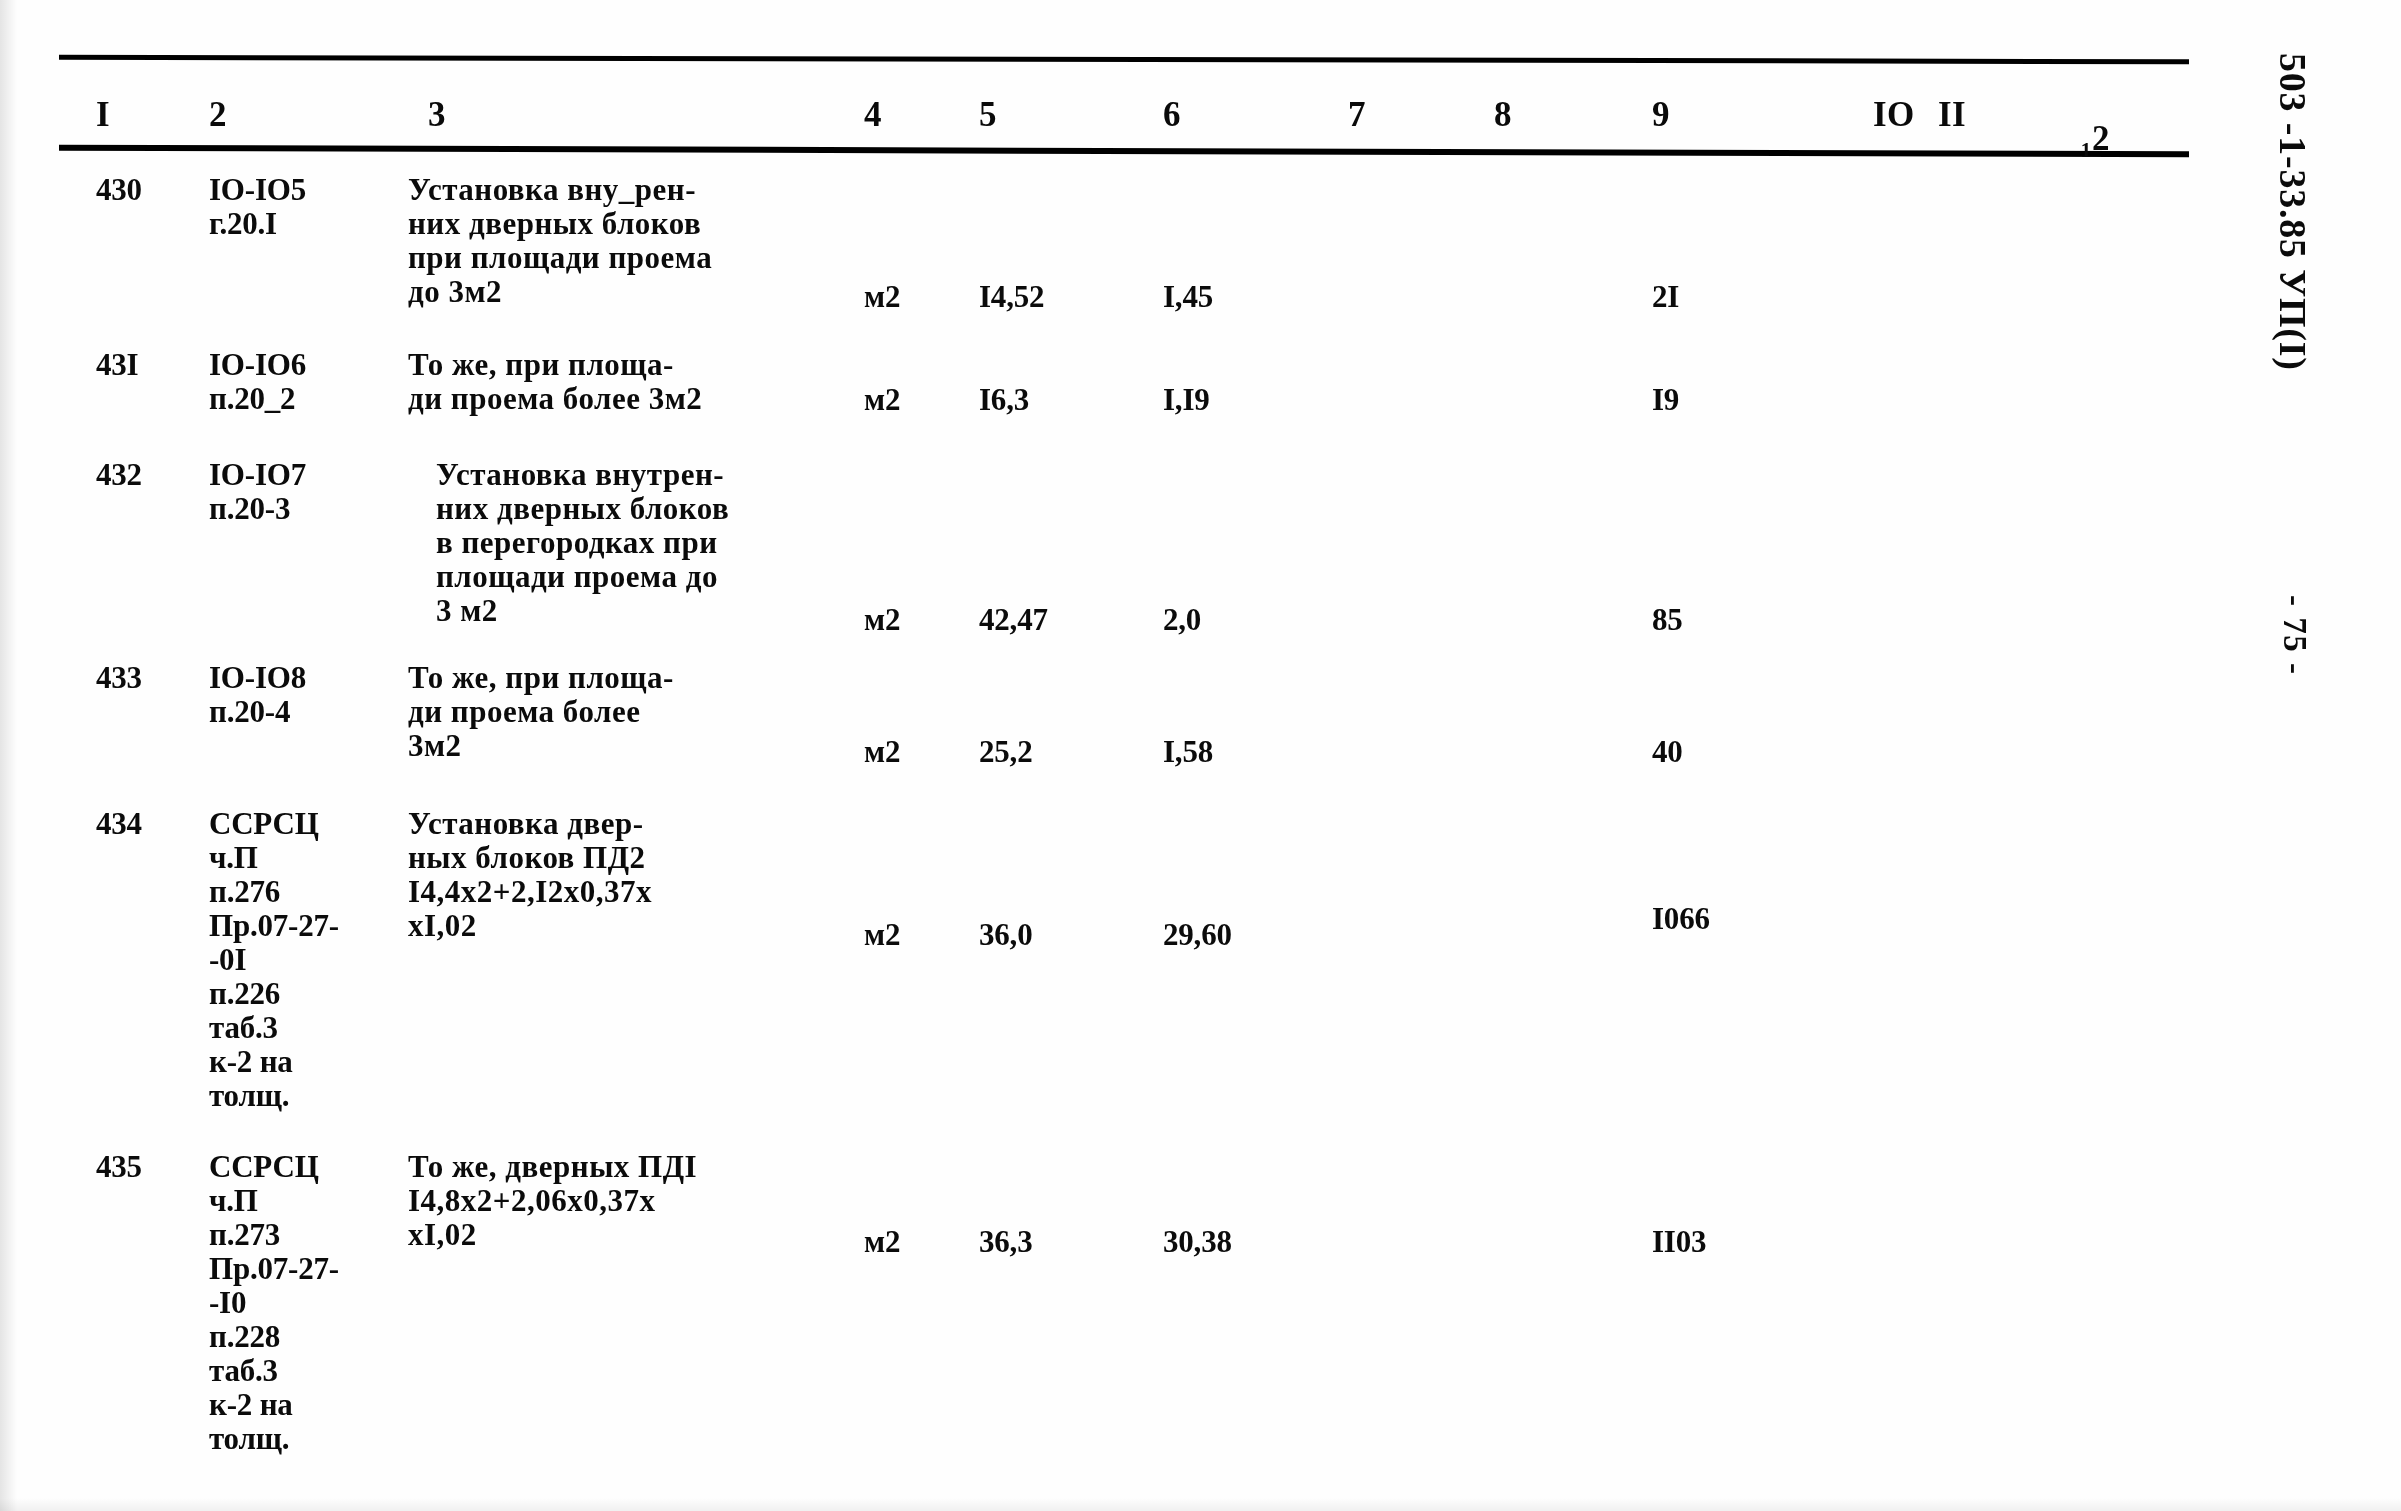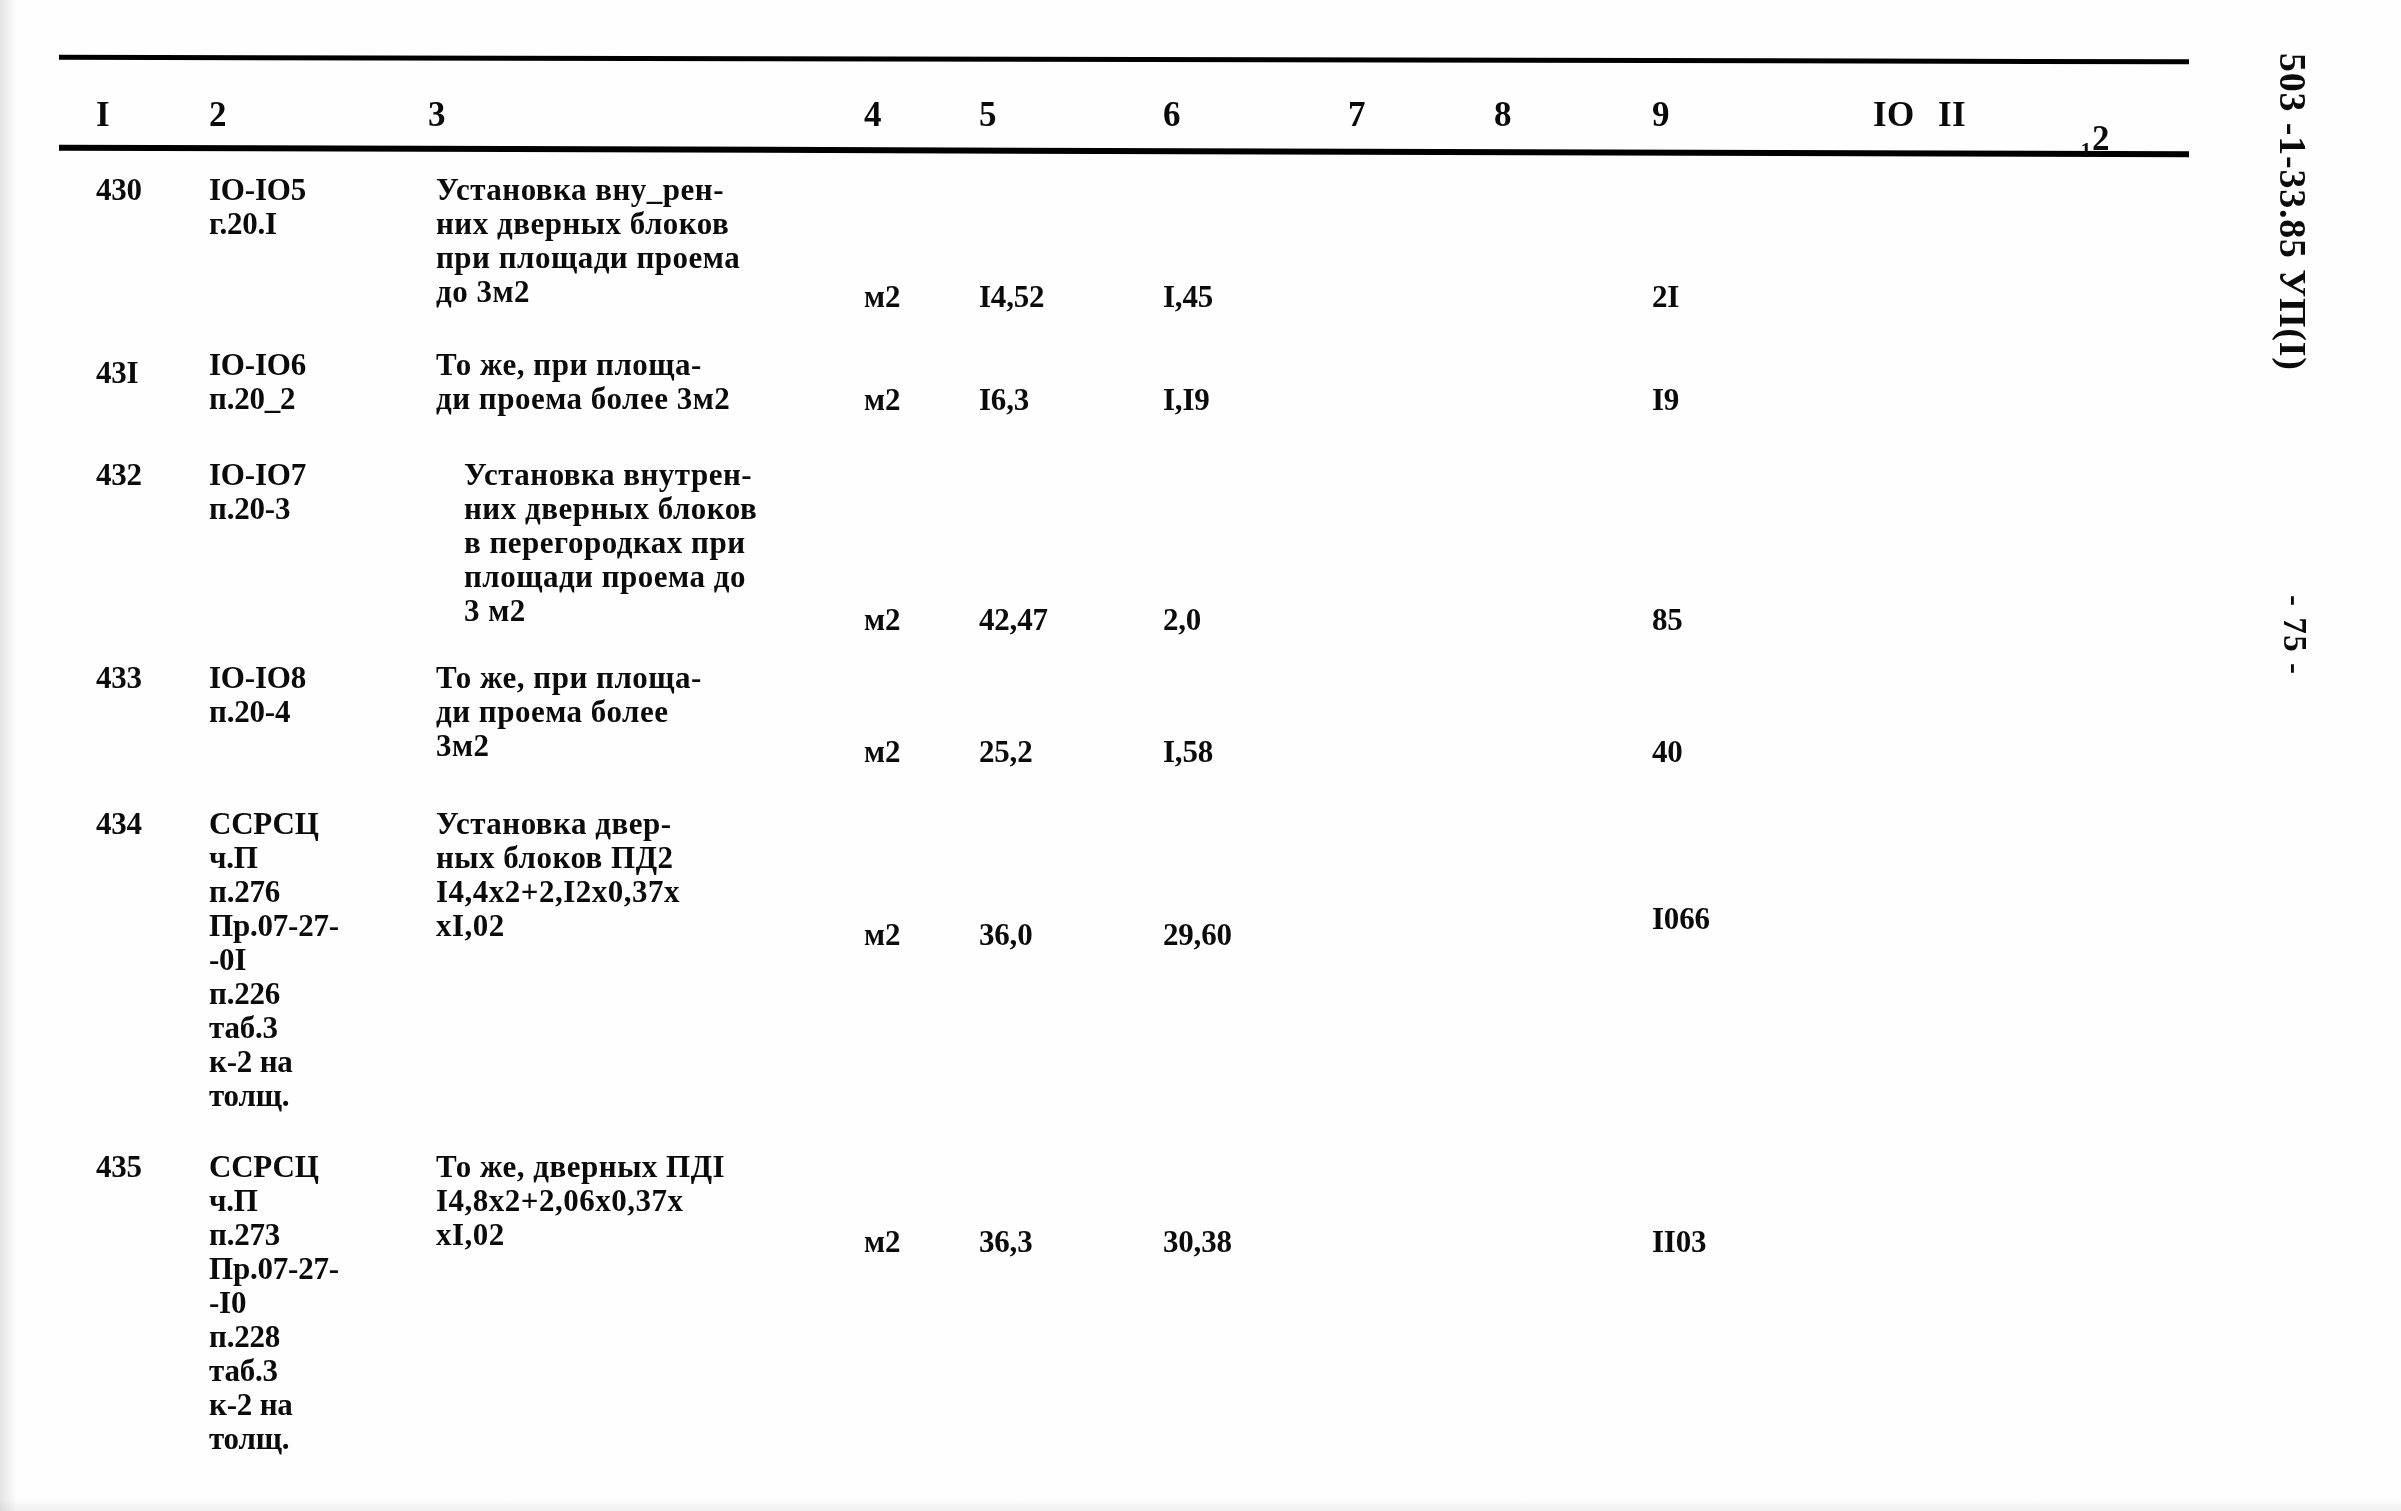--- a/index.html
+++ b/index.html
@@ -69,21 +69,21 @@
     font-weight: 700;
     font-size: 31px;
     line-height: 34px;
     color: #0b0b0b;
     white-space: pre;
     font-family: "Liberation Serif", "DejaVu Serif", serif;
     letter-spacing: -0.2px;
   }
   .c-no       { left: 96px; }
   .c-code     { left: 209px; }
-  .c-desc     { left: 436px; letter-spacing: 0.5px; }
+  .c-desc     { left: 408px; letter-spacing: 0.5px; }
   .c-unit     { left: 864px; }
   .c-5        { left: 979px; }
   .c-6        { left: 1163px; }
   .c-7        { left: 1348px; }
   .c-8        { left: 1494px; }
   .c-9        { left: 1652px; text-align: right; }
   .c-10       { left: 1795px; }
   .c-11       { left: 1938px; }
   .c-12       { left: 2081px; }
 
@@ -164,21 +164,21 @@
         <div class="cell c-5" style="top: 107px;">I4,52</div>
         <div class="cell c-6" style="top: 107px;">I,45</div>
         <div class="cell c-7" style="top: 107px;"></div>
         <div class="cell c-8" style="top: 107px;"></div>
         <div class="cell c-9" style="top: 107px;">2I</div>
         <div class="cell c-10" style="top: 107px;"></div>
         <div class="cell c-11" style="top: 107px;"></div>
         <div class="cell c-12" style="top: 107px;"></div>
       </div>
       <div class="row" style="top: 175px;">
-        <div class="cell c-no" style="top: 8px;">43I</div>
+        <div class="cell c-no" style="top: 0px;">43I</div>
         <div class="cell c-code" style="top: 0px;">IO-IO6
 п.20_2</div>
         <div class="cell c-desc" style="top: 0px;">То же, при площа-
 ди проема более 3м2</div>
         <div class="cell c-unit" style="top: 35px;">м2</div>
         <div class="cell c-5" style="top: 35px;">I6,3</div>
         <div class="cell c-6" style="top: 35px;">I,I9</div>
         <div class="cell c-7" style="top: 35px;"></div>
         <div class="cell c-8" style="top: 35px;"></div>
         <div class="cell c-9" style="top: 35px;">I9</div>

